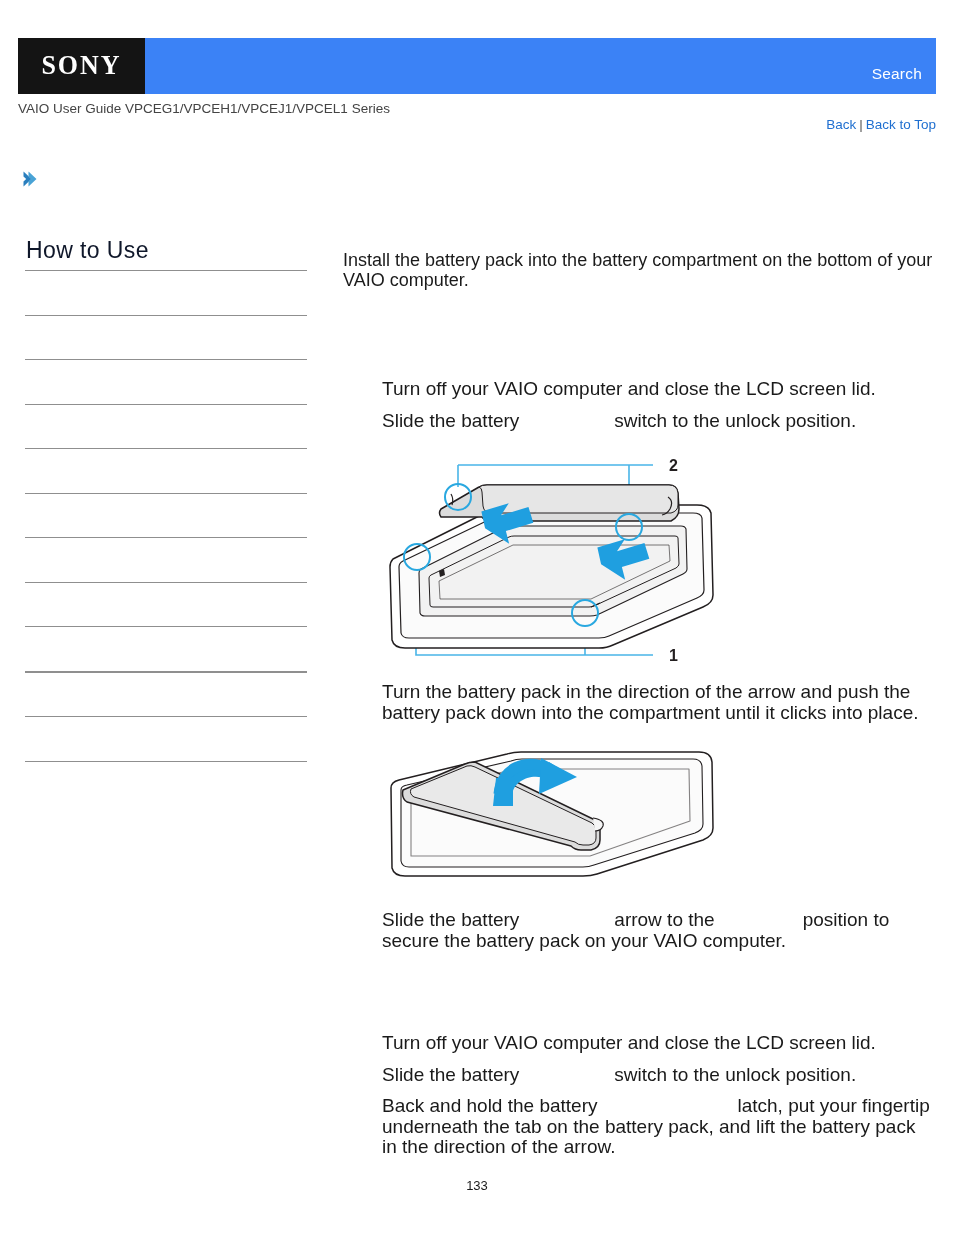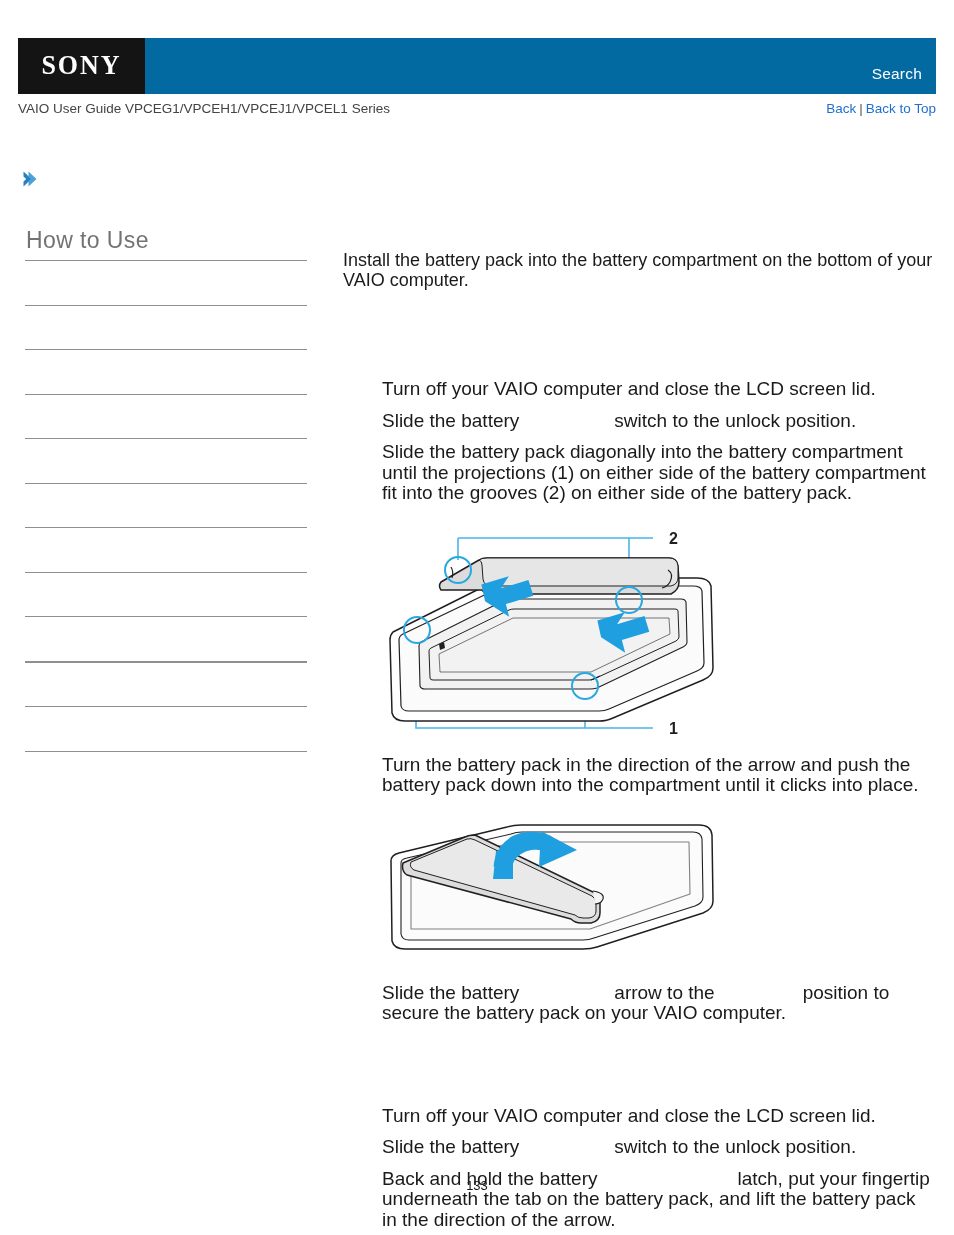--- a/index.html
+++ b/index.html
@@ -16,21 +16,21 @@
     overflow: hidden;
   }
 
   
   #header-bar {
     position: absolute;
     left: 18px;
     top: 38px;
     width: 918px;
     height: 56px;
-    background: #0369a1;
+    background: #3b82f6;
   }
   #logo-box {
     position: absolute;
     left: 0;
     top: 0;
     width: 127px;
     height: 56px;
     background: #141414;
     display: flex;
     align-items: center;
@@ -70,21 +70,21 @@
     position: absolute;
     left: 0;
     top: 0;
     font-size: 13.5px;
     color: #444444;
     white-space: nowrap;
   }
   #nav-links {
     position: absolute;
     right: 0;
-    top: 0;
+    top: 16px;
     font-size: 13.5px;
     color: #1f6fd0;
     white-space: nowrap;
   }
   #nav-links a {
     color: #1f6fd0;
     text-decoration: none;
     cursor: pointer;
   }
   #nav-links .sep {
@@ -107,23 +107,23 @@
   
   #sidebar {
     position: absolute;
     left: 25px;
     top: 228px;
     width: 282px;
   }
   #sidebar-title {
     font-size: 23px;
     font-weight: 400;
-    color: #737373;
+    color: #0f172a;
     letter-spacing: 0.4px;
-    margin: 0 0 7px 1px;
+    margin: 10px 0 7px 1px;
     line-height: 1.1;
   }
   .sidebar-row {
     height: 43.5px;
     border-top: 1px solid #8f8f8f;
     position: relative;
   }
   .sidebar-row.thick {
     border-top: 2px solid #8f8f8f;
   }
@@ -272,21 +272,20 @@
 
   <div style="height:62px"></div>
 
   <div class="section-title"></div>
 
   <div class="step-block">
     <p class="step-para">Turn off your VAIO computer and close the LCD screen lid.</p>
     <p class="step-para">
       <span>Slide the battery</span><span class="inline-gap"></span><span>switch to the unlock position.</span>
     </p>
-    <p class="step-para">Slide the battery pack diagonally into the battery compartment until the projections (1) on either side of the battery compartment fit into the grooves (2) on either side of the battery pack.</p>
   </div>
 
   <div class="figure" id="figure-install">
     <svg width="340" height="225" viewBox="0 0 340 225">
 
       <g stroke="#49b5e8" stroke-width="1.6" fill="none">
 
         <path d="M77 18 L272 18"></path>
         <path d="M77 18 L77 40"></path>
         <path d="M248 18 L248 75"></path>

